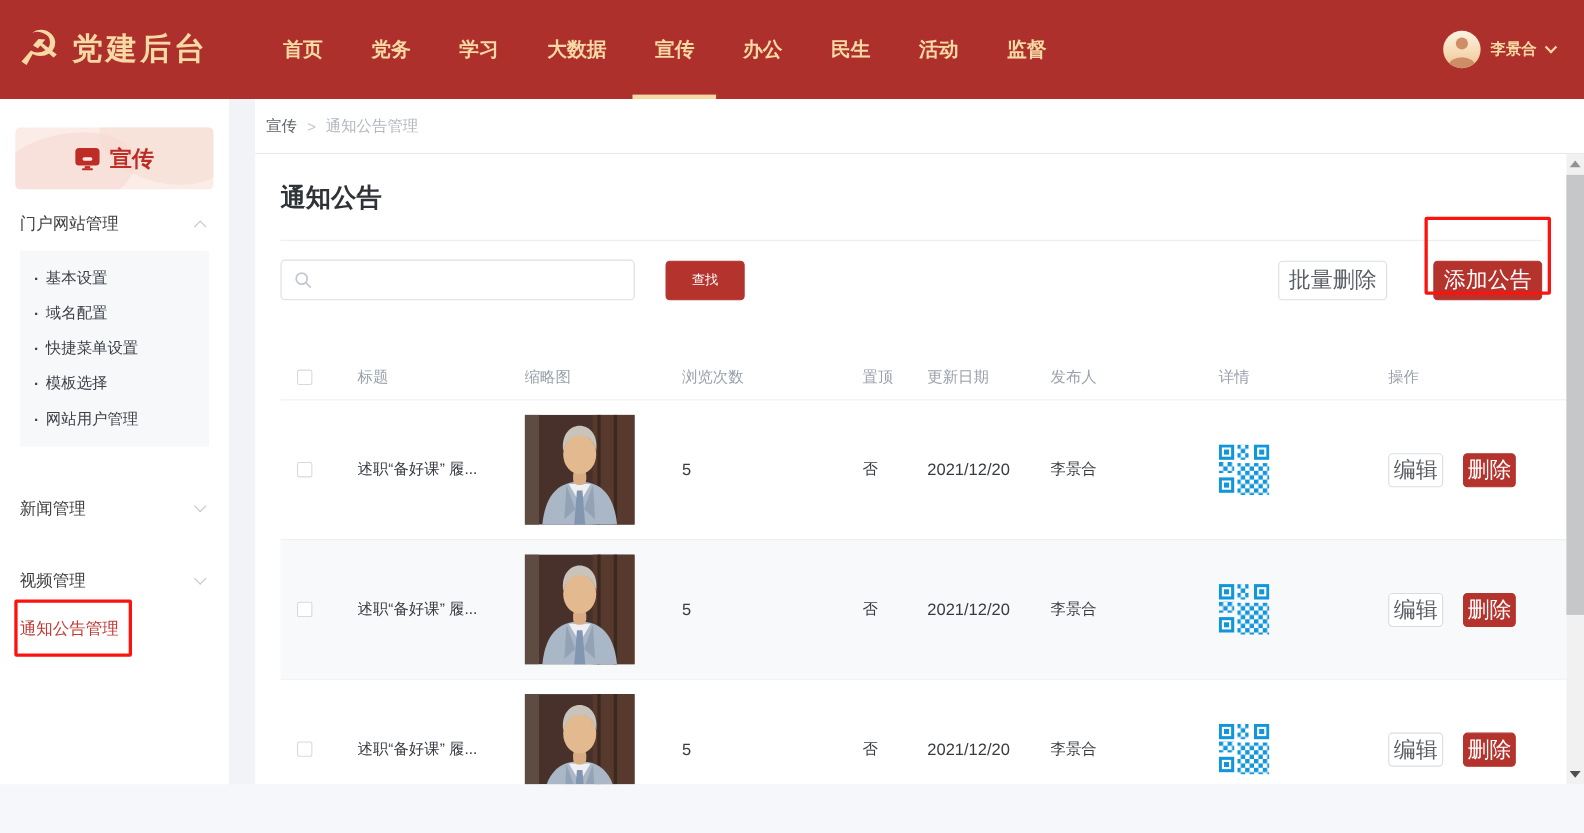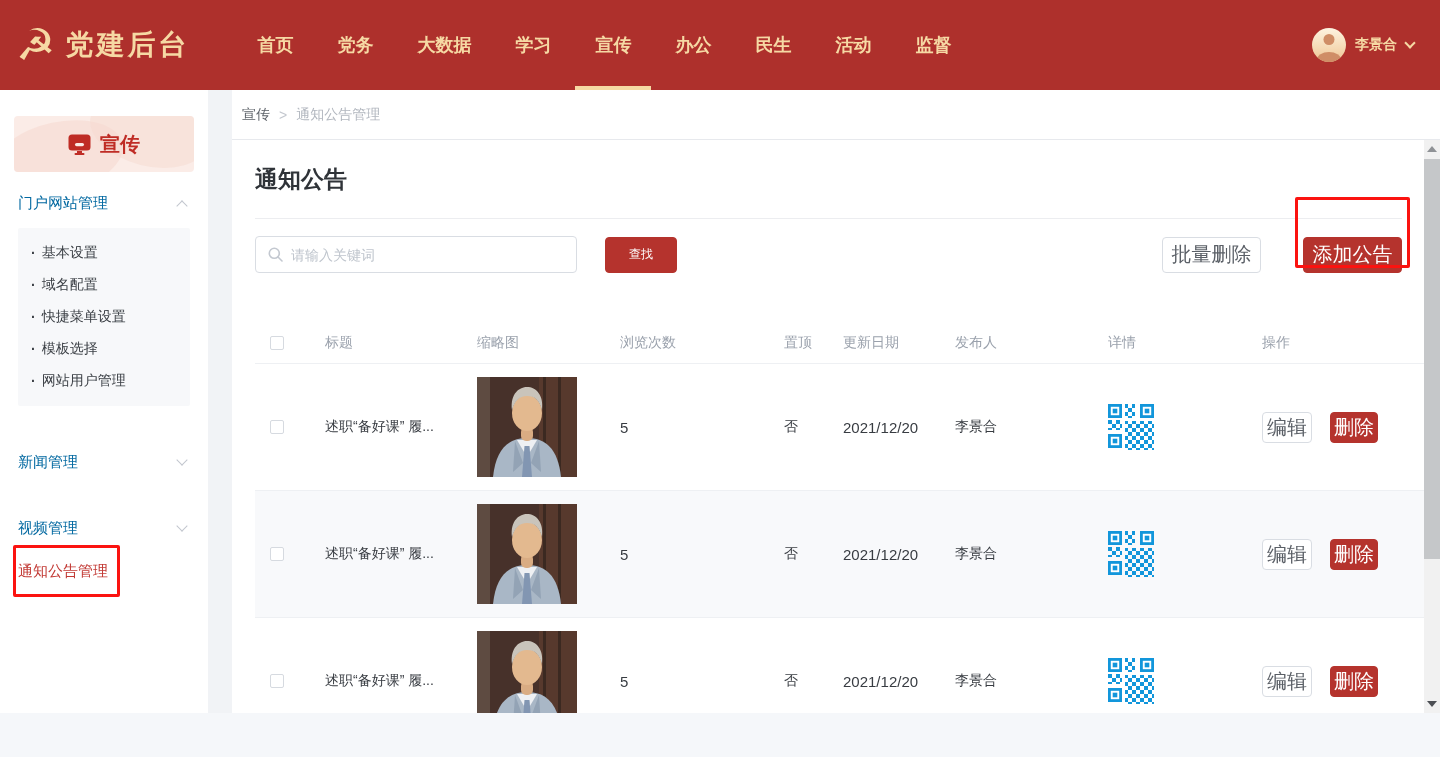--- a/index.html
+++ b/index.html
@@ -33,21 +33,21 @@
   .gutter { position:absolute; left:208px; top:90px; width:24px; height:623px; background:#f1f3f6; }
   .banner { position:absolute; left:14px; right:14px; top:26px; height:56px; border-radius:4px;
         background:#fbece7; overflow:hidden; display:flex; align-items:center; justify-content:center; gap:9px; }
   .banner .blob1 { position:absolute; left:-20px; top:6px; width:130px; height:70px; border-radius:50%;
         background:#f6d9d0; opacity:.55; transform:rotate(-12deg); }
   .banner .blob2 { position:absolute; right:-15px; top:-20px; width:120px; height:70px; border-radius:50%;
         background:#f6d9d0; opacity:.5; transform:rotate(14deg); }
   .banner .btxt { position:relative; color:#bf2c25; font-size:20px; font-weight:bold; }
   .banner svg { position:relative; }
   .side-row { position:absolute; left:0; width:208px; height:34px; display:flex; align-items:center;
-        padding:0 22px 0 18px; font-size:15px; color:#0369a1; cursor:pointer; }
+        padding:0 22px 0 18px; font-size:15px; color:#404040; cursor:pointer; }
   .side-row .schev { margin-left:auto; width:8px; height:8px;
         border-right:1.5px solid #c2c6ce; border-bottom:1.5px solid #c2c6ce; }
   .schev.up { transform:rotate(-135deg); margin-top:5px; }
   .schev.down { transform:rotate(45deg); margin-top:-4px; }
   .submenu { position:absolute; left:18px; top:138px; width:172px; background:#f7f8fa;
         border-radius:2px; padding:9px 0; }
   .subitem { height:32px; display:flex; align-items:center; padding-left:13px;
         font-size:14px; color:#3c4046; cursor:pointer; }
   .subitem::before { content:"·"; font-weight:bold; color:#3c4046; margin-right:6px; }
   .side-row.active-red { color:#c23934; }
@@ -160,22 +160,22 @@
 </svg>
 
 <div class="hdr">
   <div class="logo">
     <span class="emblem">☭</span>
     <span class="ltxt">党建后台</span>
   </div>
   <div class="nav">
     <span class="nitem">首页</span>
     <span class="nitem">党务</span>
+    <span class="nitem">学习</span>
     <span class="nitem">大数据</span>
-    <span class="nitem">学习</span>
     <span class="nitem active">宣传</span>
     <span class="nitem">办公</span>
     <span class="nitem">民生</span>
     <span class="nitem">活动</span>
     <span class="nitem">监督</span>
   </div>
   <div class="userbox">
     <span class="avatar">
       <span class="head"></span>
         <span class="shoulders"></span>
@@ -237,21 +237,20 @@
   <div class="content">
     <div class="ptitle">通知公告</div>
     <div class="tdivider"></div>
 
     <div class="toolrow">
       <div class="searchbox">
         <svg width="15" height="15" viewBox="0 0 15 15">
           <circle cx="6.3" cy="6.3" r="5" fill="none" stroke="#c3c8d0" stroke-width="1.6"></circle>
           <line x1="10" y1="10" x2="14" y2="14" stroke="#c3c8d0" stroke-width="1.6" stroke-linecap="round"></line>
         </svg>
-        <input type="text" placeholder="请输入关键词" style="">
       </div>
       <button class="btn btn-red btn-find">查找</button>
       <button class="btn btn-plain btn-batch">批量删除</button>
       <button class="btn btn-red btn-add">添加公告</button>
     </div>
 
     <div class="tbl">
       <div class="trow thead">
         <span class="ck"></span>
         <span>标题</span>

